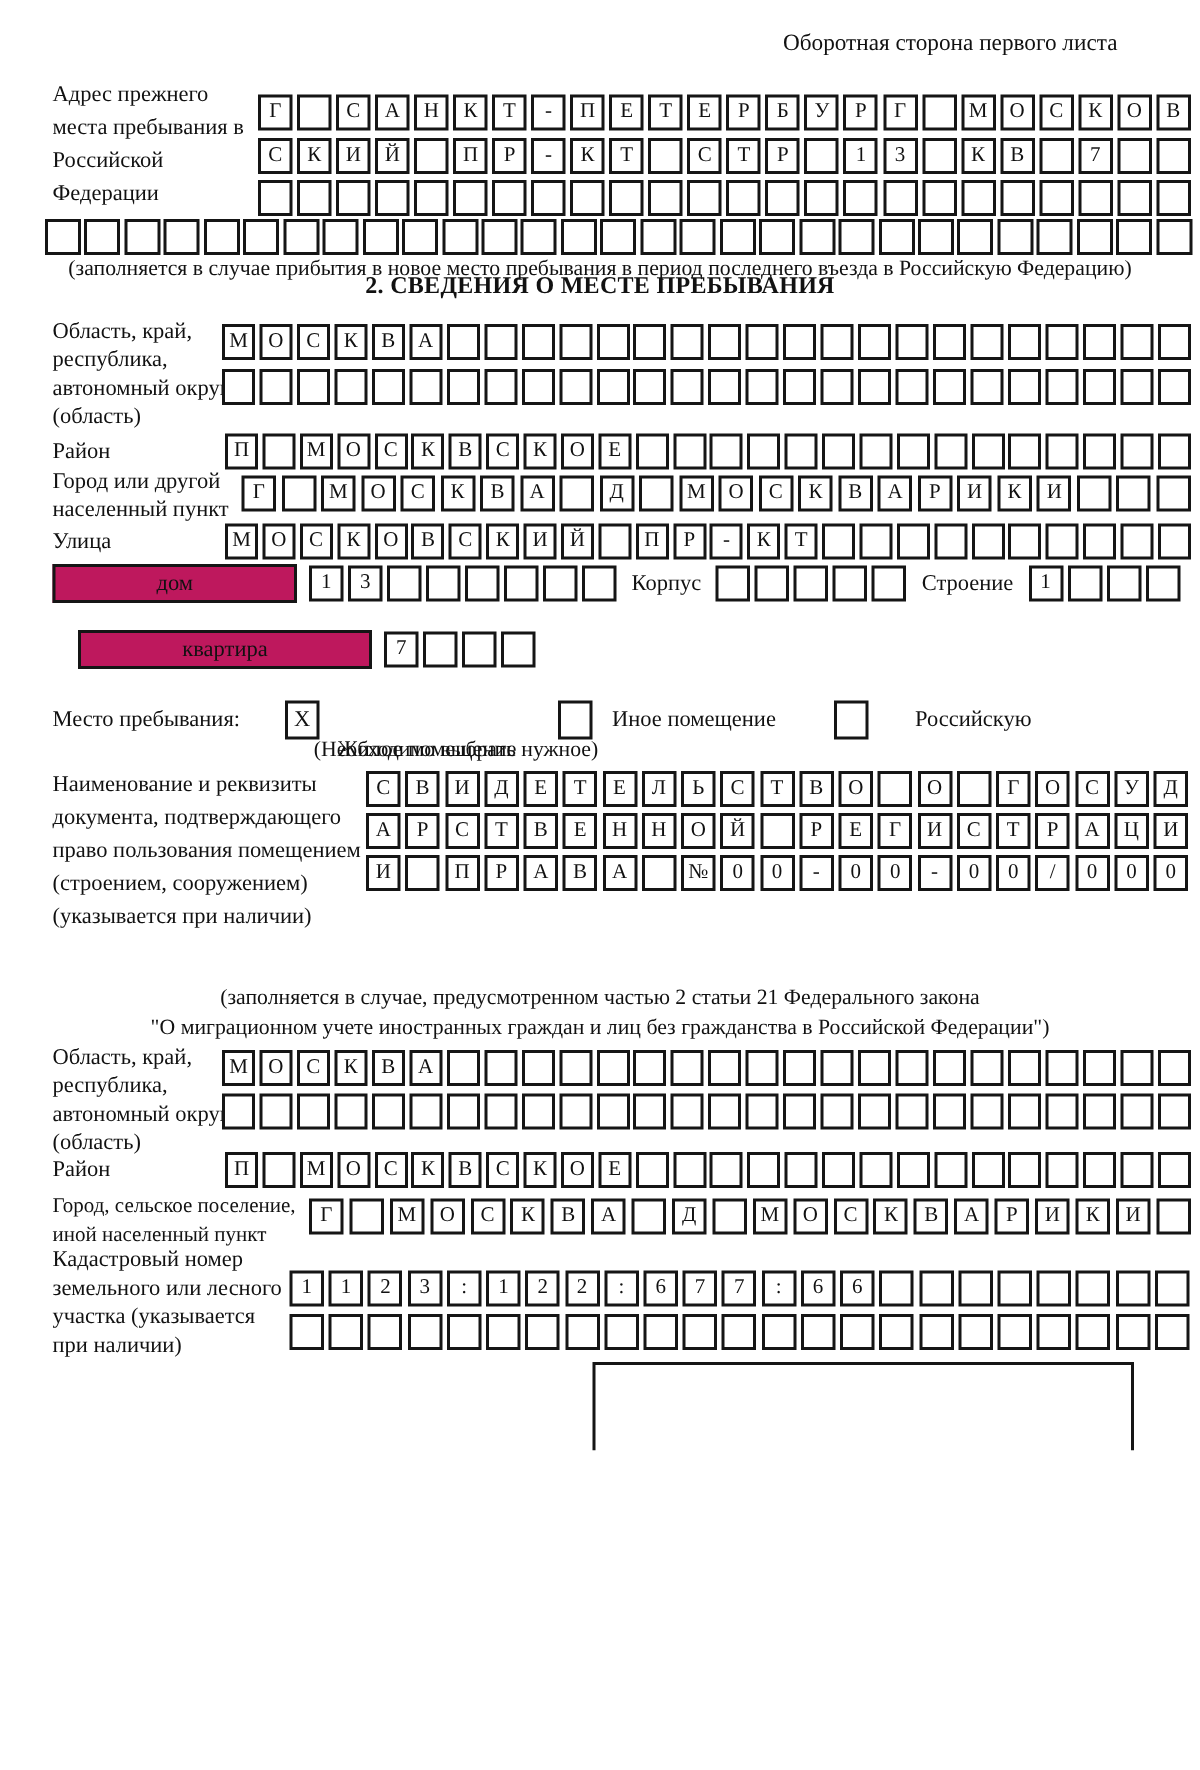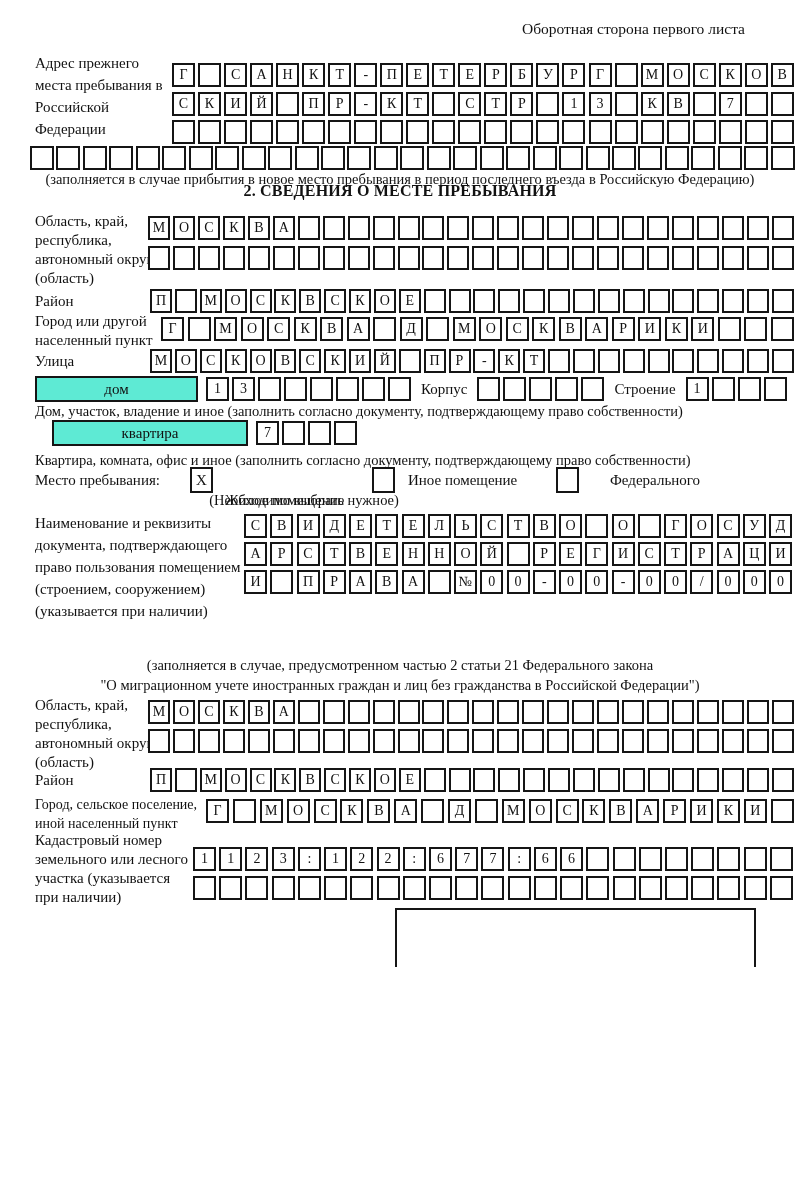--- a/index.html
+++ b/index.html
@@ -14,21 +14,21 @@
   .capL{position:absolute;font-size:14.5px;}
   .row{position:absolute;display:flex;justify-content:space-between;}
   .cell{width:23px;height:24px;border:2px solid #151515;box-sizing:border-box;
         display:flex;align-items:center;justify-content:center;
         font-size:14px;font-family:"Liberation Serif",serif;background:#fff;}
   .w22 .cell{width:22px;}
   .w24 .cell{width:24px;}
   .inlinecells{display:flex;gap:3px;}
   .flexrow{position:absolute;display:flex;align-items:center;}
   .bigbox{border:2px solid #151515;box-sizing:border-box;height:26px;display:flex;
-          align-items:center;justify-content:center;font-size:15px;background:#5eead4;}
+          align-items:center;justify-content:center;font-size:15px;background:#be185d;}
   .ck{position:absolute;width:23px;height:26px;border:2px solid #151515;box-sizing:border-box;
       display:flex;align-items:center;justify-content:center;font-size:15px;background:#fff;}
   .stamp{position:absolute;border:2px solid #151515;background:#fff;}
 </style>
 </head>
 <body>
 
 <div class="page">
 
   <div class="hdr" style="top:20px;right:55px;">Оборотная сторона первого листа</div>
@@ -314,40 +314,38 @@
         <span class="cell"></span>
       </div>
     <div style="font-size:15px;padding:0 2px;">Строение</div>
     <div class="inlinecells">
         <span class="cell">1</span>
         <span class="cell"></span>
         <span class="cell"></span>
         <span class="cell"></span>
       </div>
   </div>
-  <div class="capL" style="top:403px;left:35px;">Дом, участок, владение и иное (заполнить согласно документу, подтверждающему право собственности)</div>
 
   <div class="flexrow" style="top:420px;left:35px;gap:8px;padding-left:17px;">
     <div class="bigbox" style="width:196px;">квартира</div>
     <div class="inlinecells">
         <span class="cell">7</span>
         <span class="cell"></span>
         <span class="cell"></span>
         <span class="cell"></span>
       </div>
   </div>
-  <div class="capL" style="top:452px;left:35px;">Квартира, комната, офис и иное (заполнить согласно документу, подтверждающему право собственности)</div>
 
   <div class="lbl" style="top:469px;left:35px;">Место пребывания:</div>
   <div class="ck" style="top:467px;left:190px;">X</div>
   <div class="lbl" style="top:489px;left:225px;text-align:right;">Жилое помещение</div>
   <div class="ck" style="top:467px;left:372px;"></div>
   <div class="lbl" style="top:469px;left:408px;">Иное помещение</div>
   <div class="ck" style="top:467px;left:556px;"></div>
-  <div class="lbl" style="top:469px;left:610px;">Федерального</div>
+  <div class="lbl" style="top:469px;left:610px;">Российскую</div>
   <div class="capL" style="top:492px;left:134px;width:340px;text-align:center;">(Необходимо выбрать нужное)</div>
 
   <div class="lbl" style="top:512px;left:35px;width:212px;">Наименование и реквизиты документа, подтверждающего право пользования помещением (строением, сооружением) (указывается при наличии)</div>
   <div class="row" style="top:514px;left:244px;width:548px;">
       <span class="cell">С</span>
       <span class="cell">В</span>
       <span class="cell">И</span>
       <span class="cell">Д</span>
       <span class="cell">Е</span>
       <span class="cell">Т</span>

